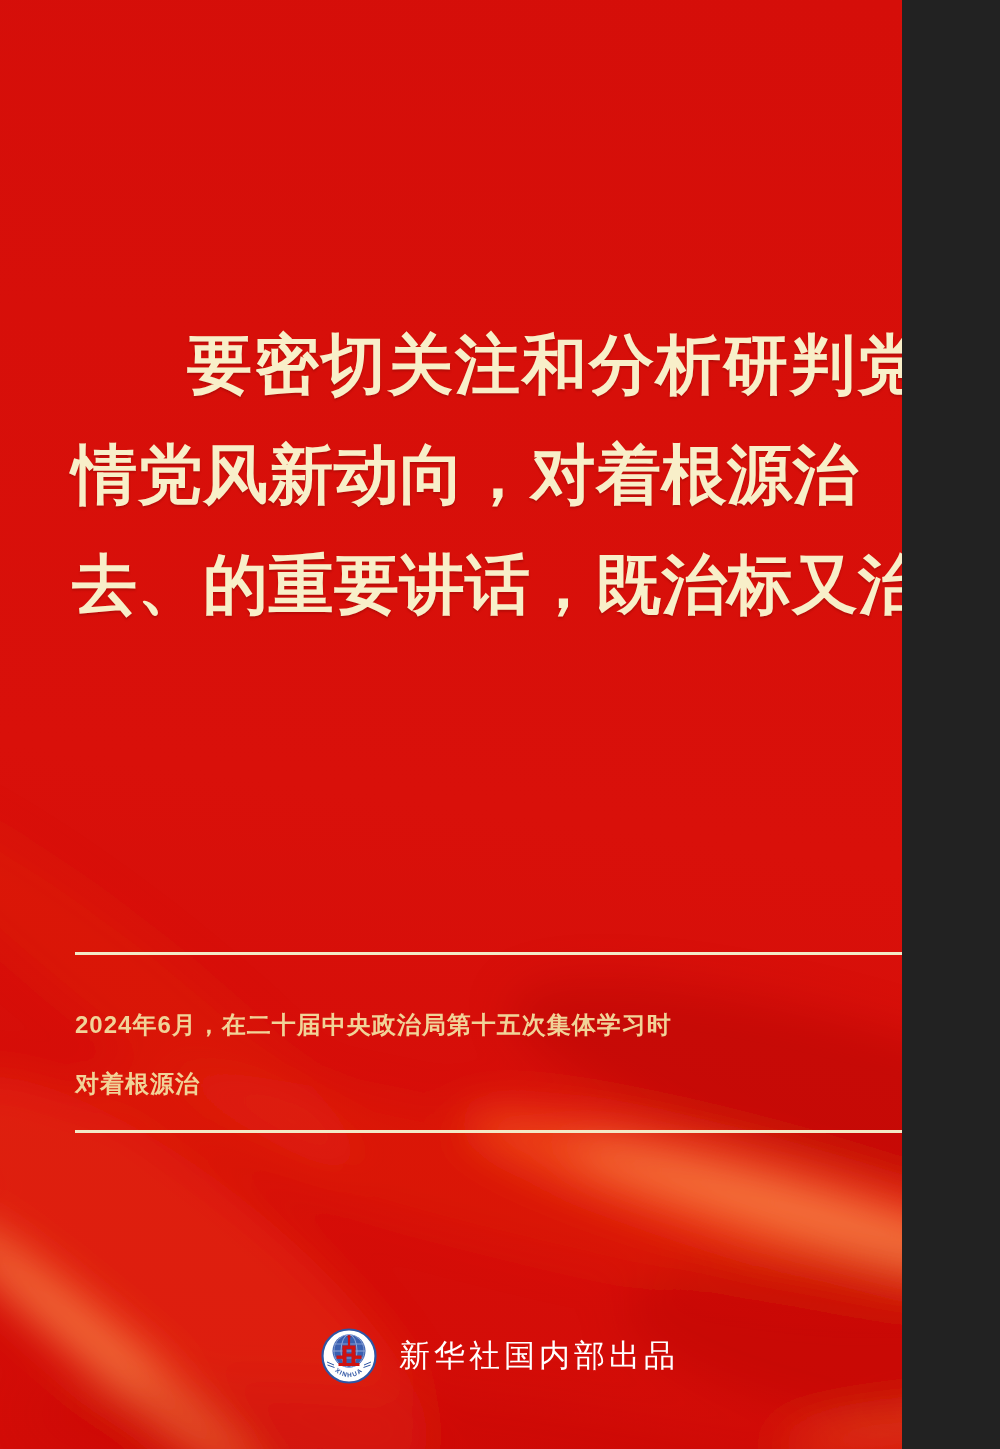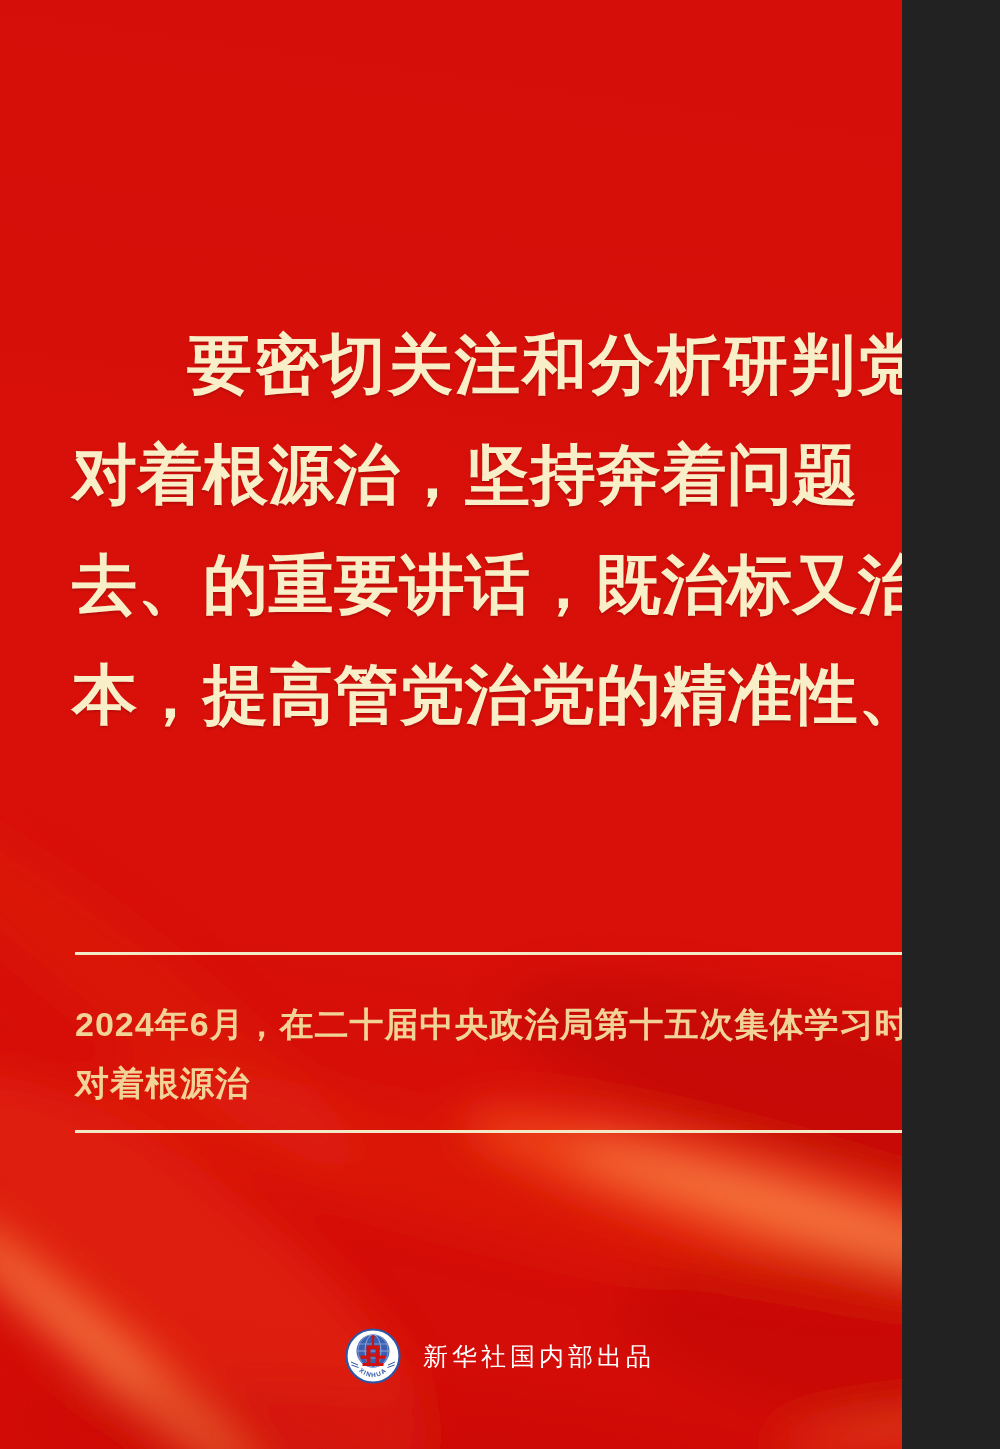--- a/index.html
+++ b/index.html
@@ -24,31 +24,31 @@
   .quote-line{white-space:nowrap;letter-spacing:.5px;}
   .quote-line.first{padding-left:115px;letter-spacing:2px;}
 
   .rule{position:absolute;left:75px;width:852px;height:3px;background:#f3e9c6;}
   .rule-top{top:952px;}
   .rule-bottom{top:1130px;}
 
   .attribution{
     position:absolute;left:75px;top:995px;width:860px;
     color:#f1d398;
-    font-size:34px;font-weight:700;
+    font-size:24px;font-weight:700;
     line-height:59px;letter-spacing:1px;
   }
 
   .footer{
     position:absolute;left:0;top:1326px;width:1000px;height:60px;
     display:flex;align-items:center;justify-content:center;gap:22px;
   }
   .footer .logo{width:56px;height:56px;display:block;}
   .footer .publisher{
-    color:#ffffff;font-size:25px;font-weight:400;letter-spacing:4px;
+    color:#ffffff;font-size:31px;font-weight:400;letter-spacing:4px;
   }
 </style>
 </head>
 <body>
 
 <div class="poster">
 
   <svg class="silk" viewBox="0 0 1000 1449" preserveAspectRatio="none" aria-hidden="true">
     <defs>
       <filter id="b" x="-60%" y="-60%" width="220%" height="220%">
@@ -73,23 +73,22 @@
       <ellipse cx="100" cy="1348" rx="200" ry="9" fill="#ffc077" opacity="0.60" transform="rotate(40 100 1348)"></ellipse>
 
       <ellipse cx="950" cy="1425" rx="170" ry="14" fill="#ff8a3a" opacity="0.40" transform="rotate(-8 950 1425)"></ellipse>
 
       <ellipse cx="450" cy="1455" rx="420" ry="60" fill="#c00d06" opacity="0.22" transform="rotate(6 450 1455)"></ellipse>
     </g>
   </svg>
 
   <div class="quote">
     <div class="quote-line first">要密切关注和分析研判党</div>
-    <div class="quote-line">对着根源治，坚持奔着问题</div>
+    <div class="quote-line">情党风新动向，对着根源治</div>
     <div class="quote-line">去、的重要讲话，既治标又治</div>
-    <div class="quote-line">本，提高管党治党的精准性、</div>
   </div>
 
   <div class="rule rule-top"></div>
 
   <div class="attribution">
     <div>2024年6月，在二十届中央政治局第十五次集体学习时</div>
     <div>对着根源治</div>
   </div>
 
   <div class="rule rule-bottom"></div>

